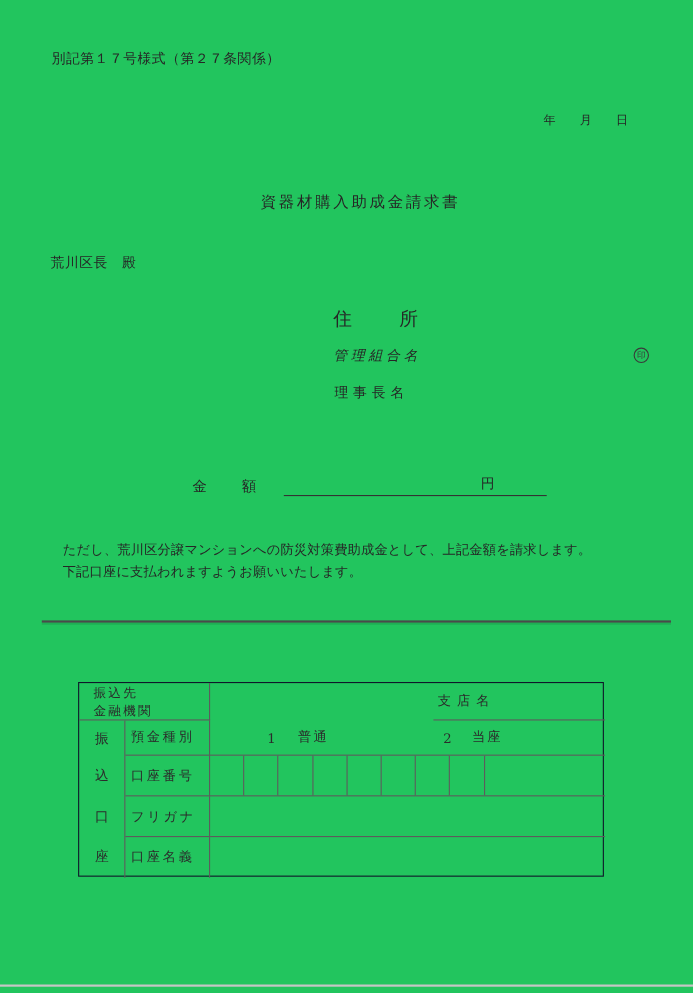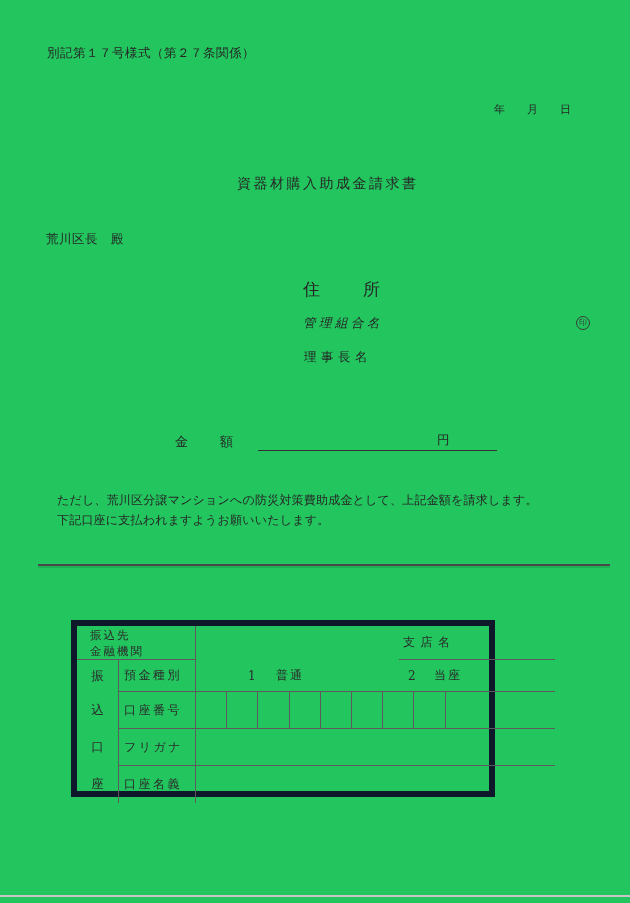--- a/index.html
+++ b/index.html
@@ -33,25 +33,25 @@
   .amount-label{left:175px;top:433px;font-size:13px;letter-spacing:2px;}
   .amount-underline{left:258px;top:450px;width:239px;height:0;border-top:1px solid #333;}
   .amount-unit{left:437px;top:432px;font-size:12.5px;}
 
   .note{left:57px;top:490px;font-size:12px;line-height:20px;letter-spacing:0.2px;}
 
   .divider{left:38px;top:564px;width:572px;height:2px;background:#4a4a4a;box-shadow:0 2px 0 rgba(0,0,0,0.10);}
 
   
   .bank-table{
-    left:71px;top:620px;width:424px;height:177px;
+    left:71px;top:620px;width:478px;height:177px;
     display:grid;
     grid-template-columns:42px 77px 203px 156px;
     grid-template-rows:34px 32px 37px 37px 37px;
-    border:6px solid #0f172a;
+    border:1px solid #0f172a;
     box-sizing:border-box;
     font-size:12px;color:#2b2b2b;
   }
   .cell{box-sizing:border-box;display:flex;align-items:center;}
   .br{border-right:1px solid #5c5c5c;}
   .bb{border-bottom:1px solid #5c5c5c;}
 
   .payee-cell{grid-column:1/3;grid-row:1;flex-direction:column;align-items:flex-start;justify-content:center;
     padding-left:13px;font-size:11.5px;letter-spacing:2px;line-height:16px;}
   .bankname-cell{grid-column:3;grid-row:1;padding-left:5px;letter-spacing:5.5px;}

